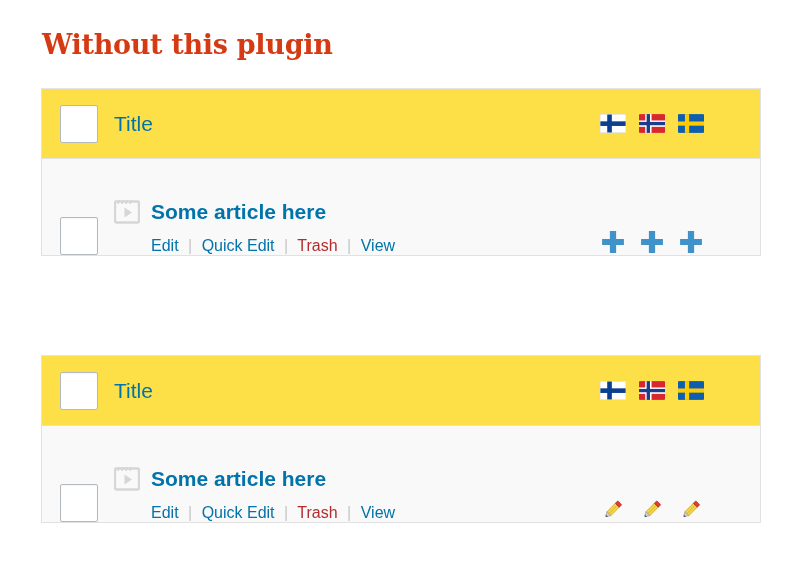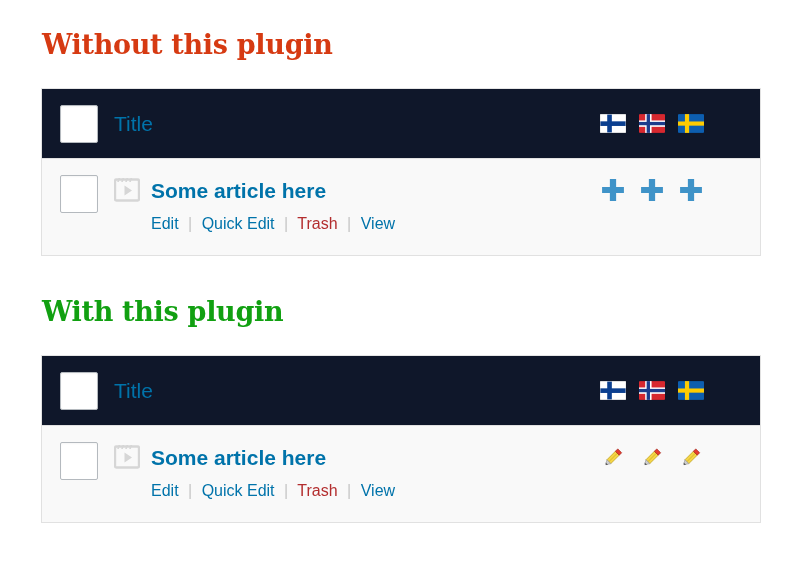--- a/index.html
+++ b/index.html
@@ -48,29 +48,30 @@
   .table-1 { top: 85px; }
   .table-2 { top: 352px; }
 
   .row {
     position: relative;
     box-sizing: border-box;
     display: flex;
     align-items: flex-start;
   }
   .row-header {
-    background: #0f172a;
+    background: #fde047;
     height: 70px;
     border-bottom: 1px solid #e1e1e1;
     align-items: center;
   }
   .row-item {
     background: #f9f9f9;
     height: 96px;
     padding-top: 14px;
+    align-items: flex-end;
   }
 
   .cb-cell {
     width: 72px;
     display: flex;
     justify-content: flex-end;
     padding-right: 16px;
     box-sizing: border-box;
     flex: 0 0 72px;
   }
@@ -236,21 +237,20 @@
         <svg class="plus-icon" viewBox="0 0 20 20">
           <polygon points="7.6,1.6 12.4,1.6 12.4,7.6 18.4,7.6 18.4,12.4 12.4,12.4 12.4,18.4 7.6,18.4 7.6,12.4 1.6,12.4 1.6,7.6 7.6,7.6" fill="#3f93c8"></polygon>
         </svg>
         <svg class="plus-icon" viewBox="0 0 20 20">
           <polygon points="7.6,1.6 12.4,1.6 12.4,7.6 18.4,7.6 18.4,12.4 12.4,12.4 12.4,18.4 7.6,18.4 7.6,12.4 1.6,12.4 1.6,7.6 7.6,7.6" fill="#3f93c8"></polygon>
         </svg>
       </div>
     </div>
   </div>
 
-  <div class="section-heading heading-with">With this plugin</div>
 
   <div class="wp-table table-2">
 
     <div class="row row-header">
       <div class="cb-cell">
         <div class="checkbox"></div>
       </div>
       <div class="title-cell">
         <span class="col-title">Title</span>
       </div>

